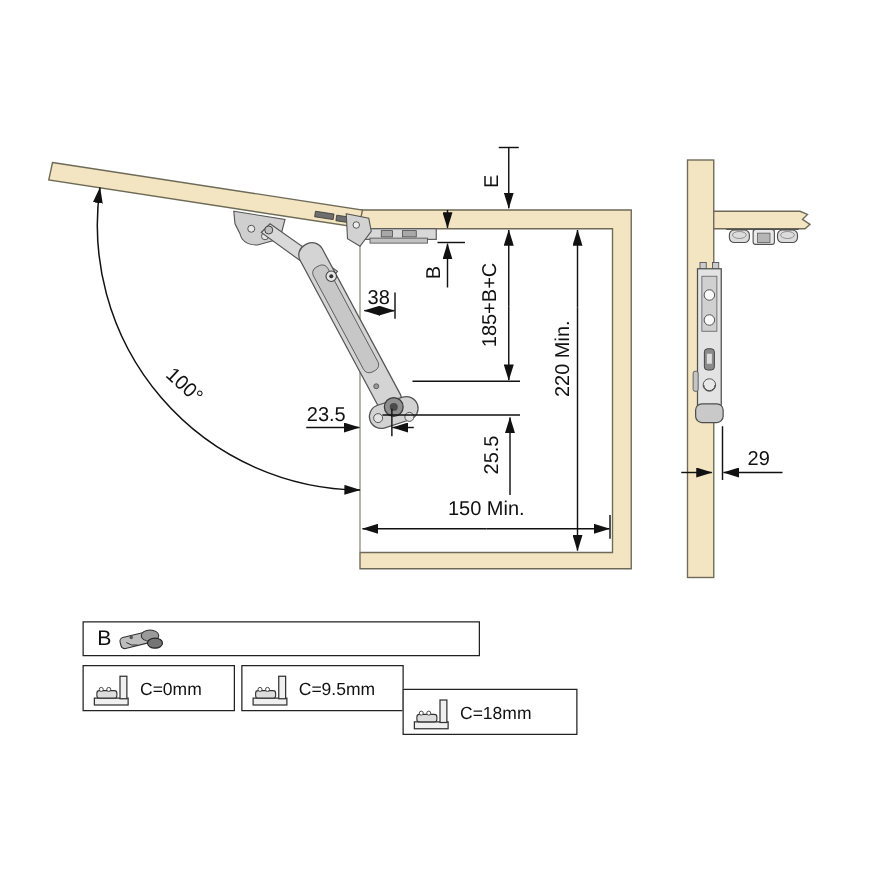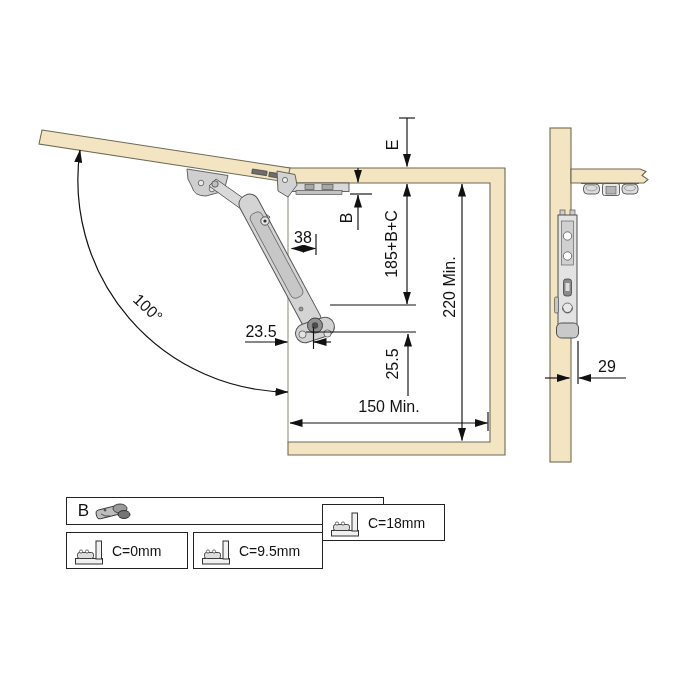--- a/index.html
+++ b/index.html
@@ -195,21 +195,21 @@
 <div class="cbox" style="left:193px;top:532px;width:130px;height:37px">
   <svg width="32" height="30" viewBox="0 0 32 30">
     <rect x="1.5" y="22.5" width="27" height="5.5" fill="#f0f0f0" stroke="#333" stroke-width="1"></rect>
     <rect x="22" y="5" width="5.5" height="18" fill="#f0f0f0" stroke="#333" stroke-width="1"></rect>
     <rect x="3.5" y="16.5" width="16" height="6" rx="2" fill="#ddd" stroke="#333" stroke-width="0.9"></rect>
     <circle cx="7" cy="15.5" r="1.6" fill="#fff" stroke="#333" stroke-width="0.7"></circle>
     <circle cx="13" cy="15.5" r="1.6" fill="#fff" stroke="#333" stroke-width="0.7"></circle>
   </svg>
   <span class="clabel">C=9.5mm</span>
 </div>
-<div class="cbox" style="left:322px;top:504px;width:123px;height:37px">
+<div class="cbox" style="left:322px;top:551px;width:140px;height:37px">
   <svg width="32" height="30" viewBox="0 0 32 30">
     <rect x="1.5" y="22.5" width="27" height="5.5" fill="#f0f0f0" stroke="#333" stroke-width="1"></rect>
     <rect x="22" y="5" width="5.5" height="18" fill="#f0f0f0" stroke="#333" stroke-width="1"></rect>
     <rect x="3.5" y="16.5" width="16" height="6" rx="2" fill="#ddd" stroke="#333" stroke-width="0.9"></rect>
     <circle cx="7" cy="15.5" r="1.6" fill="#fff" stroke="#333" stroke-width="0.7"></circle>
     <circle cx="13" cy="15.5" r="1.6" fill="#fff" stroke="#333" stroke-width="0.7"></circle>
   </svg>
   <span class="clabel">C=18mm</span>
 </div>
 

